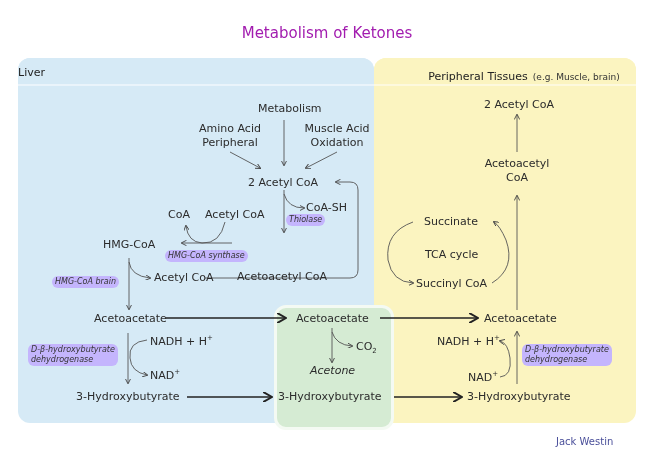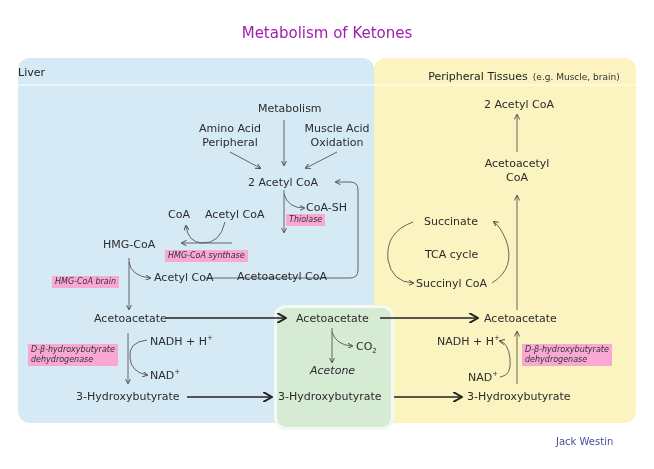--- a/index.html
+++ b/index.html
@@ -9,21 +9,21 @@
   .title { left: 0; width: 654px; top: 24px; text-align: center; font-size: 15px; color: #a21caf; }
   .panel-liver { left: 18px; top: 58px; width: 356px; height: 365px; background: #d6eaf6; border-radius: 12px; }
   .panel-liver-head { left: 18px; top: 58px; width: 356px; height: 26px; background: #d6eaf6; border-radius: 12px 12px 0 0; border-bottom: 2px solid #eaf4fb; }
   .panel-periph { left: 374px; top: 58px; width: 262px; height: 365px; background: #fbf4c0; border-radius: 12px; }
   .panel-periph-head { left: 374px; top: 58px; width: 262px; height: 26px; background: #fbf4c0; border-radius: 12px 12px 0 0; border-bottom: 2px solid #fdf9de; }
   .panel-blood { left: 274px; top: 305px; width: 120px; height: 125px; background: #d5ebd3; border-radius: 12px; border: 3px solid #f4faf3; box-sizing: border-box; }
   .head-label { font-size: 11px; color: #222; }
   .head-sub { font-size: 9px; color: #333; }
   .t { font-size: 11px; color: #2b2b2b; }
   .c { text-align: center; }
-  .enz { font-size: 8px; font-style: italic; color: #333; background: #f9a8d4; padding: 1px 3px; border-radius: 0; line-height: 10px; }
+  .enz { font-size: 8px; font-style: italic; color: #333; background: #c4b5fd; padding: 1px 3px; border-radius: 6px; line-height: 10px; }
   .brand { left: 556px; top: 436px; font-size: 10px; color: #4a4f9a; }
   svg.arrows { position: absolute; left: 0; top: 0; }
   sub, sup { font-size: 7px; }
 </style>
 </head>
 <body>
 
 <div class="abs title">Metabolism of Ketones</div>
 
 <div class="abs panel-liver"></div>

